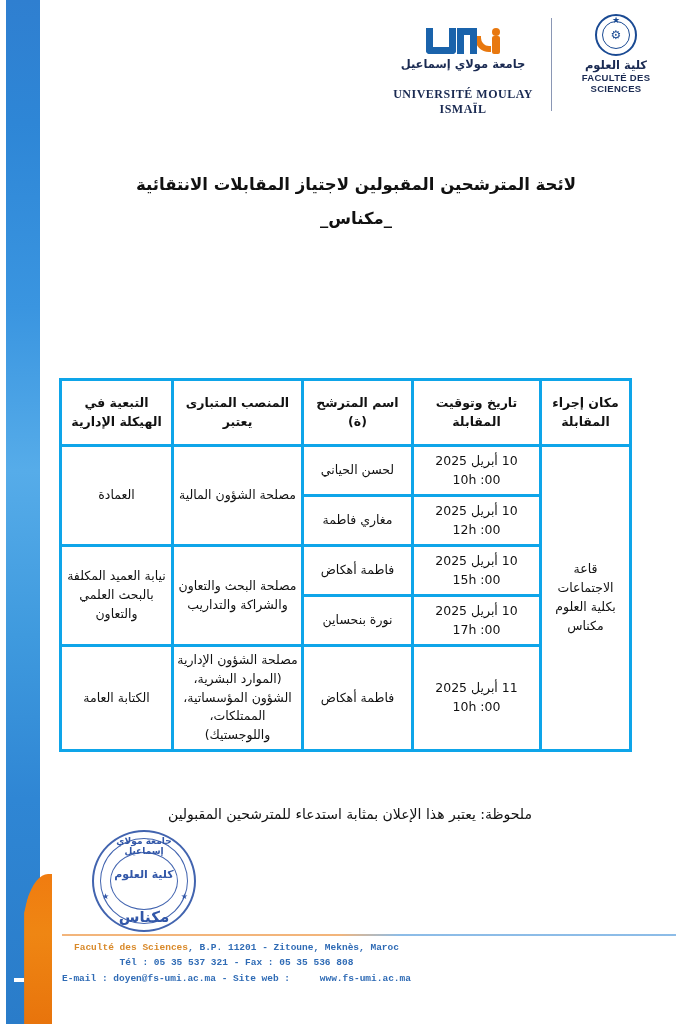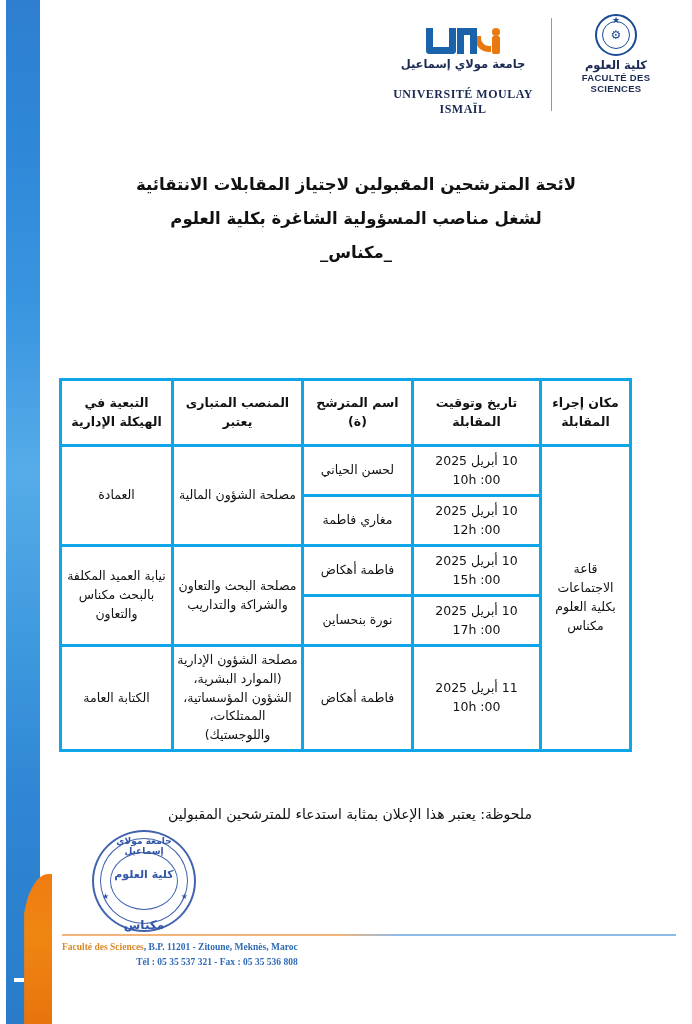--- a/index.html
+++ b/index.html
@@ -297,24 +297,24 @@
     left: 10px; top: 10px;
     width: 96px;
     text-align: center;
     font-size: 9px;
     font-weight: 700;
     color: #3257a8;
     transform: scaleY(1.05);
   }
   .stamp-bottom {
     position: absolute;
-    left: 10px; bottom: 4px;
+    left: 10px; bottom: 10px;
     width: 96px;
     text-align: center;
-    font-size: 12px;
+    font-size: 15px;
     font-weight: 700;
     color: #3257a8;
     letter-spacing: 1px;
   }
   .stamp-star-l, .stamp-star-r {
     position: absolute;
     top: 66px;
     font-size: 8px;
     color: #3257a8;
   }
@@ -334,26 +334,26 @@
   .footer {
     position: absolute;
     left: 62px;
     right: 14px;
     top: 940px;
     display: flex;
     justify-content: space-between;
     direction: ltr;
   }
   .footer-fr {
-    font-family: Liberation Serif, serif;
+    font-family: Liberation Mono, monospace;
     font-size: 9.5px;
     line-height: 1.62;
     color: #2f6bb5;
     font-weight: 700;
-    text-align: right;
+    text-align: center;
     direction: ltr;
   }
   .footer-fr .hl { color: #d98a2b; }
   .footer-ar {
     font-size: 9.5px;
     line-height: 1.62;
     color: #2f6bb5;
     font-weight: 700;
     text-align: right;
     direction: rtl;
@@ -393,21 +393,20 @@
       <div class="fs-seal-star">★</div>
       <div class="fs-seal-inner">⚙</div>
     </div>
     <div class="fs-ar">كلية العلوم</div>
     <div class="fs-fr">FACULTÉ DES SCIENCES</div>
   </div>
 </div>
 
 <div class="title-block">
   <div class="title-line">لائحة المترشحين المقبولين لاجتياز المقابلات الانتقائية</div>
-  <div class="title-line">لشغل مناصب المسؤولية الشاغرة بكلية العلوم</div>
   <div class="title-line">_مكناس_</div>
 </div>
 
 <div class="table-wrap">
   <table class="main">
     <thead>
       <tr>
         <th class="col-place">مكان إجراء المقابلة</th>
         <th class="col-date">تاريخ وتوقيت المقابلة</th>
         <th class="col-name">اسم المترشح (ة)</th>
@@ -436,21 +435,21 @@
         <td>مغاري فاطمة</td>
       </tr>
 
       <tr>
         <td class="cell-date">
           <span>10 أبريل 2025</span><br>
           <span>15h :00</span>
         </td>
         <td>فاطمة أهكاض</td>
         <td rowspan="2">مصلحة البحث والتعاون والشراكة والتداريب</td>
-        <td rowspan="2">نيابة العميد المكلفة بالبحث مكناس والتعاون</td>
+        <td rowspan="2">نيابة العميد المكلفة بالبحث العلمي والتعاون</td>
       </tr>
 
       <tr>
         <td class="cell-date">
           <span>10 أبريل 2025</span><br>
           <span>17h :00</span>
         </td>
         <td>نورة بنحساين</td>
       </tr>
 
@@ -482,15 +481,19 @@
 </div>
 
 <div class="footer-rule"></div>
 <div class="footer">
 
   <div class="footer-fr">
     <div>
       <span class="hl">Faculté des Sciences</span><span>, B.P. 11201 - Zitoune, Meknès, Maroc</span>
     </div>
     <div>Tél : 05 35 537 321 - Fax : 05 35 536 808</div>
+    <div>
+      <span>E-mail : doyen@fs-umi.ac.ma - Site web :</span>
+      <span class="web">www.fs-umi.ac.ma</span>
+    </div>
   </div>
 
 </div>
 
 </body></html>

